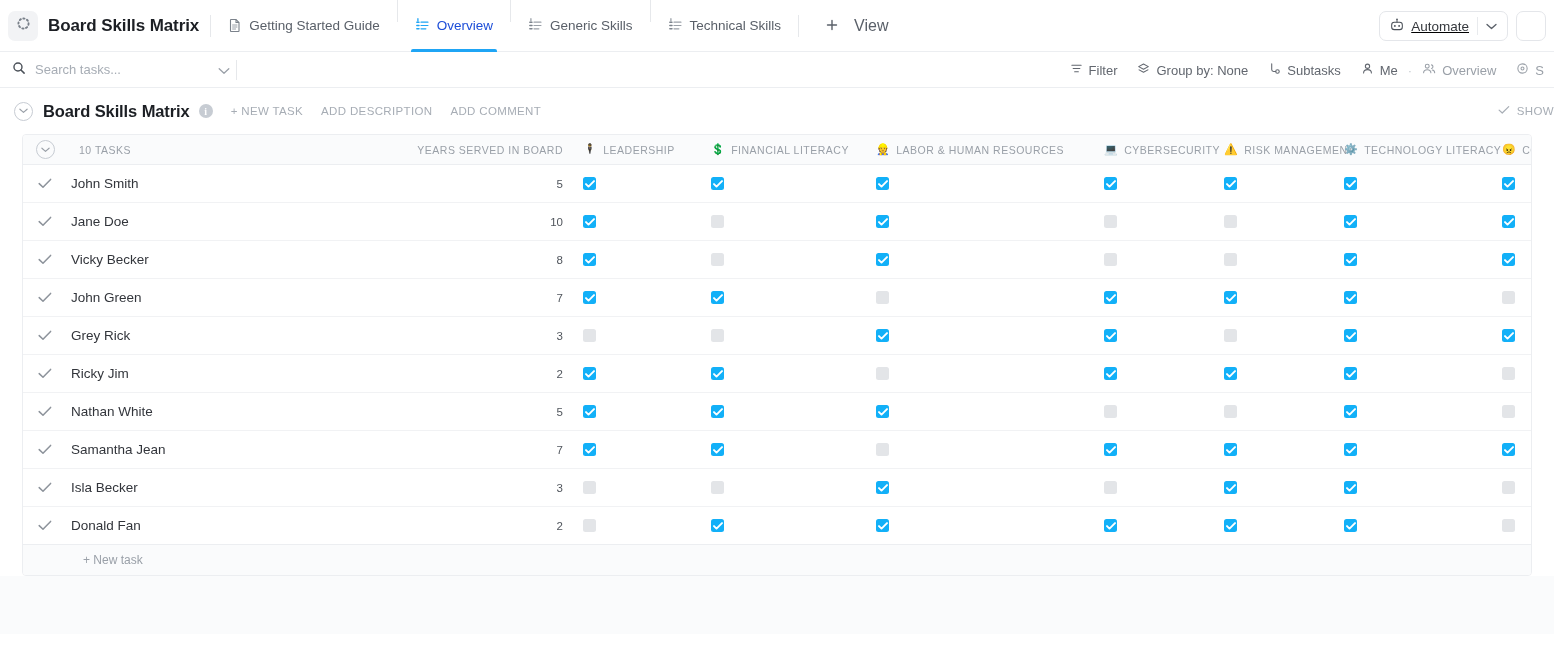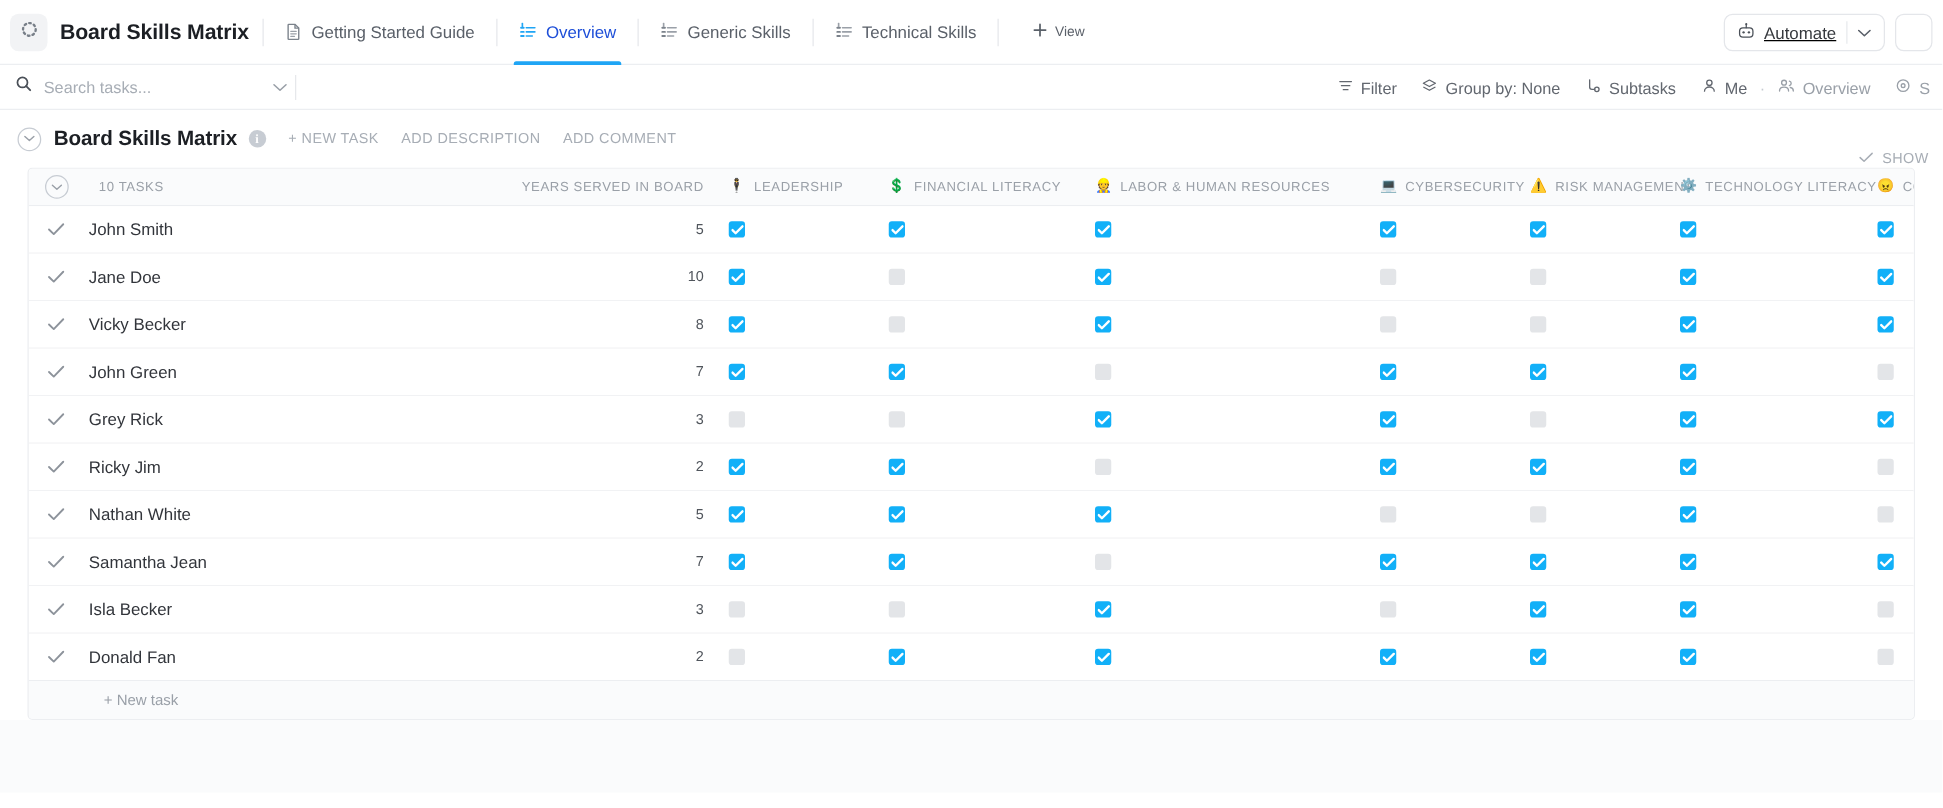--- a/index.html
+++ b/index.html
@@ -35,21 +35,21 @@
     color: #1c1f24;
     white-space: nowrap;
     letter-spacing: -0.1px;
   }
   .tab-divider {
     width: 1px; height: 22px;
     background: #e6e8eb;
     margin: 0 11px;
     flex: none;
   }
-  .tabs { display: flex; align-items: center; height: 52px; }
+  .tabs { display: flex; align-items: flex-start; height: 52px; }
   .tab {
     display: flex; align-items: center; gap: 7px;
     height: 52px;
     padding: 0 6px;
     font-size: 13.5px;
     color: #5a6069;
     white-space: nowrap;
     position: relative;
     cursor: pointer;
   }
@@ -57,22 +57,22 @@
   .tab.active::after {
     content: "";
     position: absolute;
     left: 2px; right: 2px; bottom: 0;
     height: 3px;
     background: #1fa5f5;
     border-radius: 2px 2px 0 0;
   }
   .tab .tab-icon { display: flex; align-items: center; }
   .tab-add {
-    display: flex; align-items: center; gap: 6px;
-    font-size: 11px;
+    display: flex; align-items: center; gap: 16px;
+    font-size: 16px;
     color: #5a6069;
     padding: 0 6px;
     margin-left: 10px;
     cursor: pointer;
     white-space: nowrap;
   }
   .topbar-right {
     position: absolute;
     right: 8px; top: 0;
     height: 52px;
@@ -190,23 +190,23 @@
   .hdr-action {
     font-size: 11.5px;
     color: #a7adb5;
     letter-spacing: 0.35px;
     margin-left: 18px;
     white-space: nowrap;
     cursor: pointer;
   }
   .proj-header-right {
     position: absolute;
-    right: 0; top: 16px; height: 46px;
+    right: 0; top: 0; height: 46px;
     display: flex; align-items: center;
-    padding-right: 11px;
+    padding-right: 0;
   }
   .show-closed {
     display: flex; align-items: center; gap: 7px;
     font-size: 11.5px;
     letter-spacing: 0.35px;
     color: #a7adb5;
     white-space: nowrap;
     cursor: pointer;
   }
 

